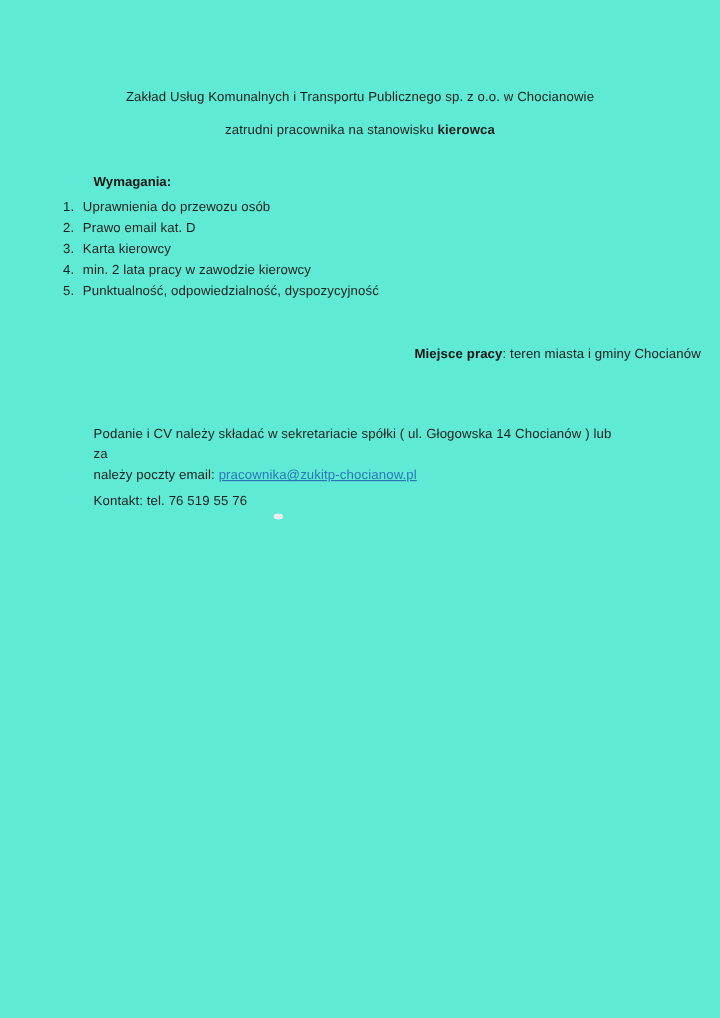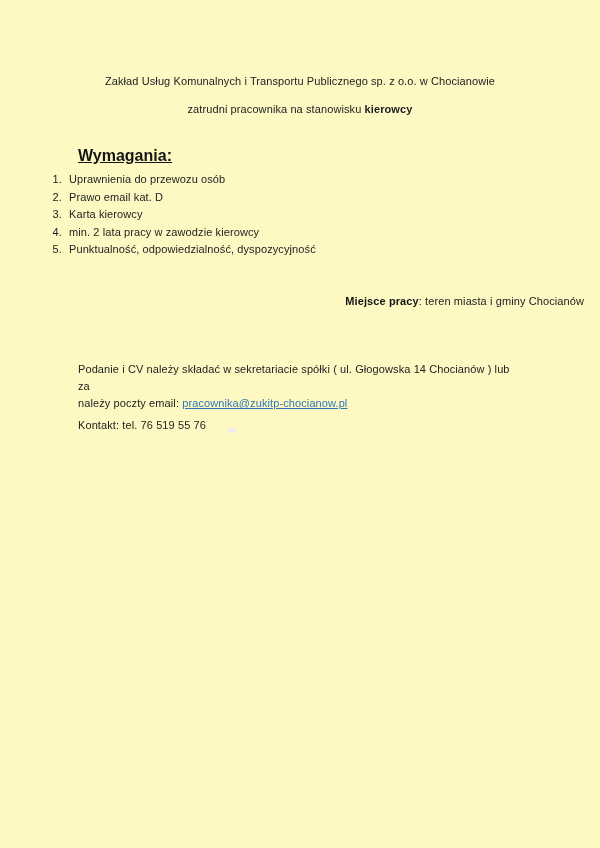--- a/index.html
+++ b/index.html
@@ -4,21 +4,21 @@
 <style>
   html, body {
     margin: 0;
     padding: 0;
     background: #ffffff;
   }
   .page {
     position: relative;
     width: 600px;
     height: 848px;
-    background: #fef9c3;
+    background: #5eead4;
     box-sizing: border-box;
     font-family: "Liberation Sans", sans-serif;
     font-size: 11px;
     line-height: 1.35;
     color: #222222;
     overflow: hidden;
   }
   .title {
     margin: 0;
     padding-top: 74px;
@@ -29,24 +29,23 @@
     margin: 13px 0 0 0;
     text-align: center;
     letter-spacing: 0.1px;
   }
   .subtitle strong {
     font-weight: bold;
     color: #1c1c1c;
   }
   .section-heading {
     margin: 28px 0 0 78px;
-    font-size: 16px;
+    font-size: 11px;
     font-weight: bold;
     color: #151515;
-    text-decoration: underline;
   }
   .req-list {
     margin: 7px 0 0 0;
     padding-left: 65px;
     list-style: decimal outside;
   }
   .req-list li {
     margin-bottom: 4.5px;
     padding-left: 4px;
     line-height: 13px;
@@ -85,21 +84,21 @@
     border-radius: 50%;
   }
 </style>
 </head>
 <body>
 
 <div class="page">
 
   <p class="title">Zakład Usług Komunalnych i Transportu Publicznego sp. z o.o. w Chocianowie</p>
 
-  <p class="subtitle"><span>zatrudni pracownika na stanowisku </span><strong>kierowcy</strong></p>
+  <p class="subtitle"><span>zatrudni pracownika na stanowisku </span><strong>kierowca</strong></p>
 
   <p class="section-heading">Wymagania:</p>
 
   <ol class="req-list">
     <li>Uprawnienia do przewozu osób</li>
     <li>Prawo email kat. D</li>
     <li>Karta kierowcy</li>
     <li>min. 2 lata pracy w zawodzie kierowcy</li>
     <li>Punktualność, odpowiedzialność, dyspozycyjność</li>
   </ol>

